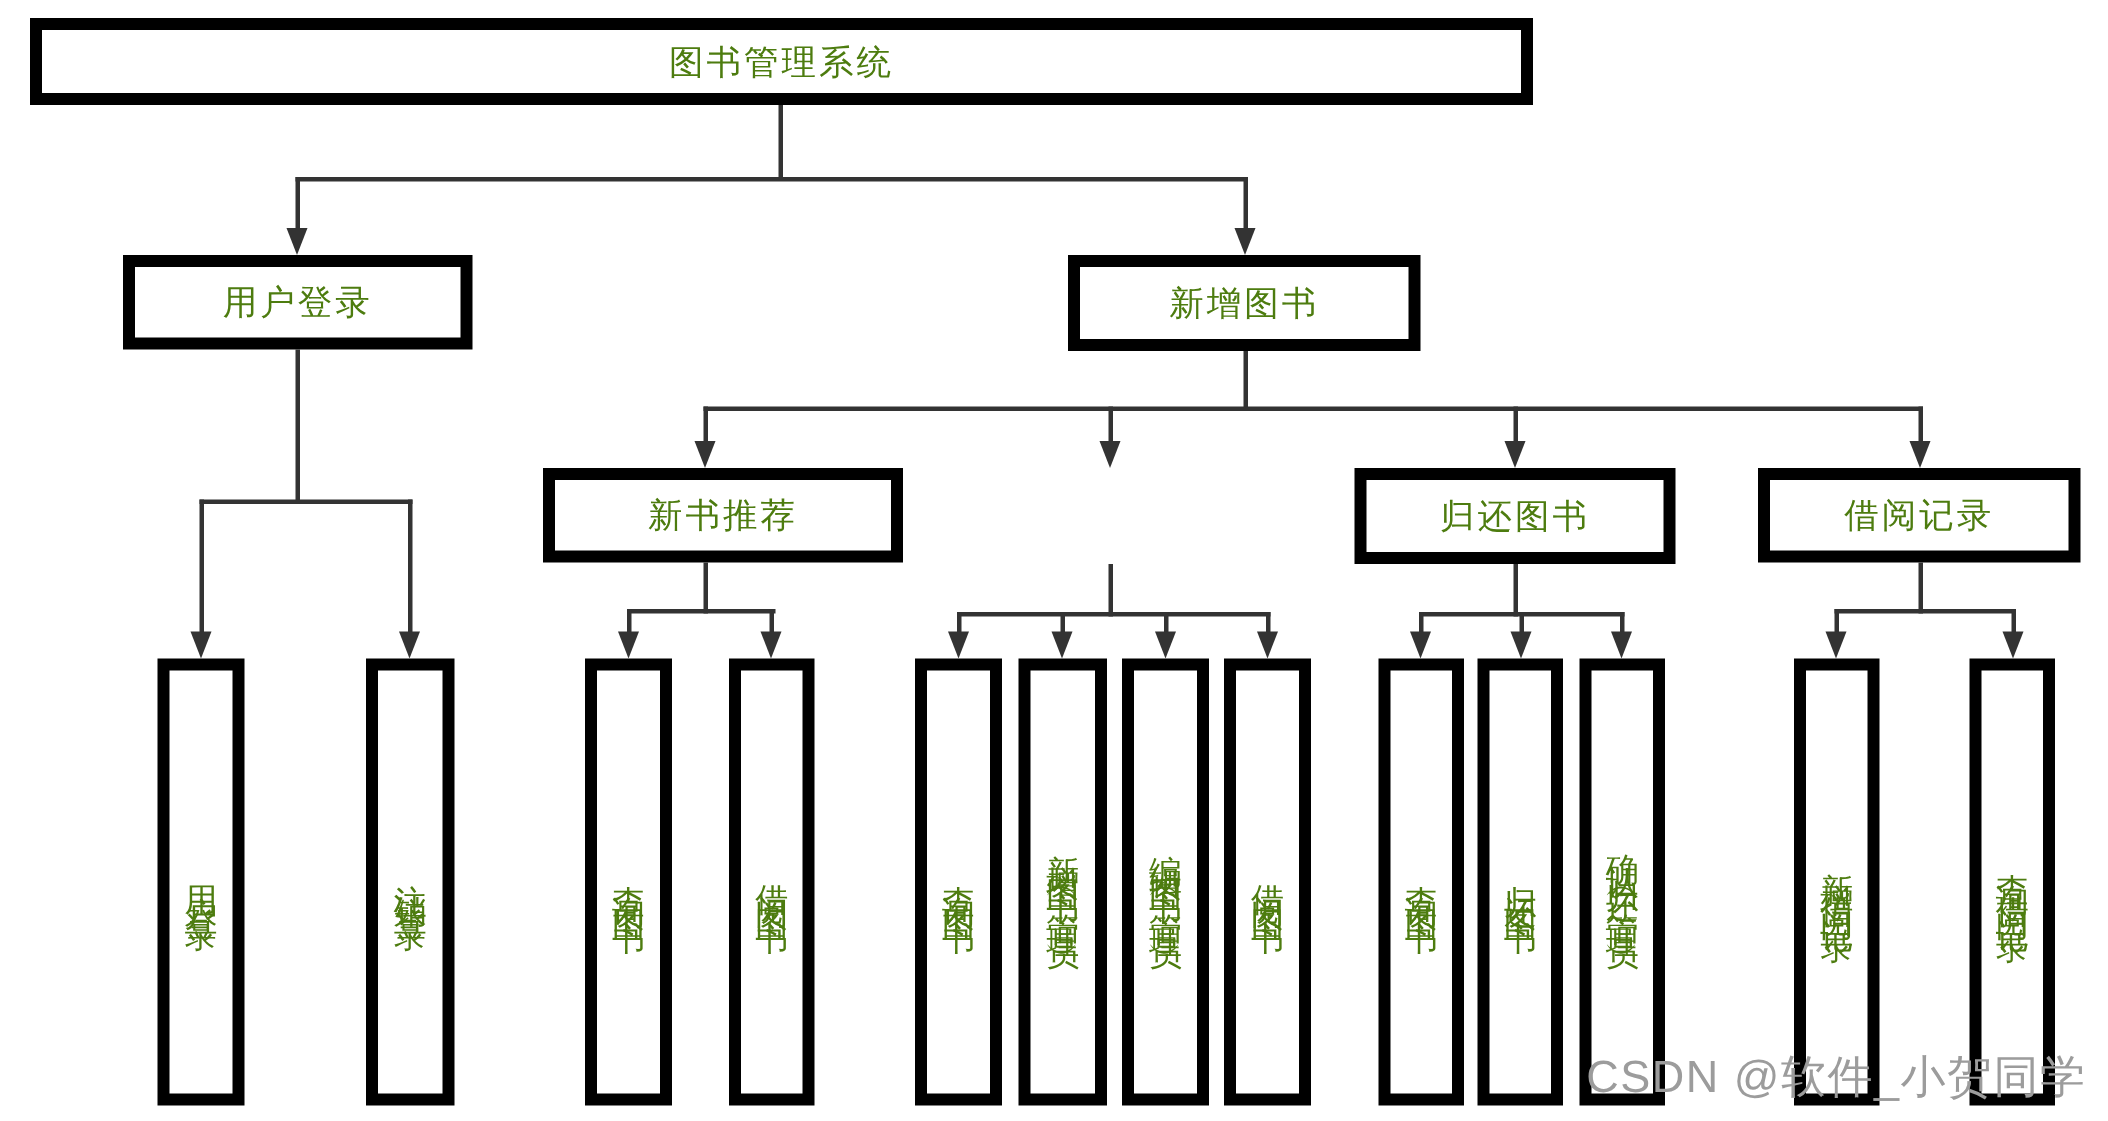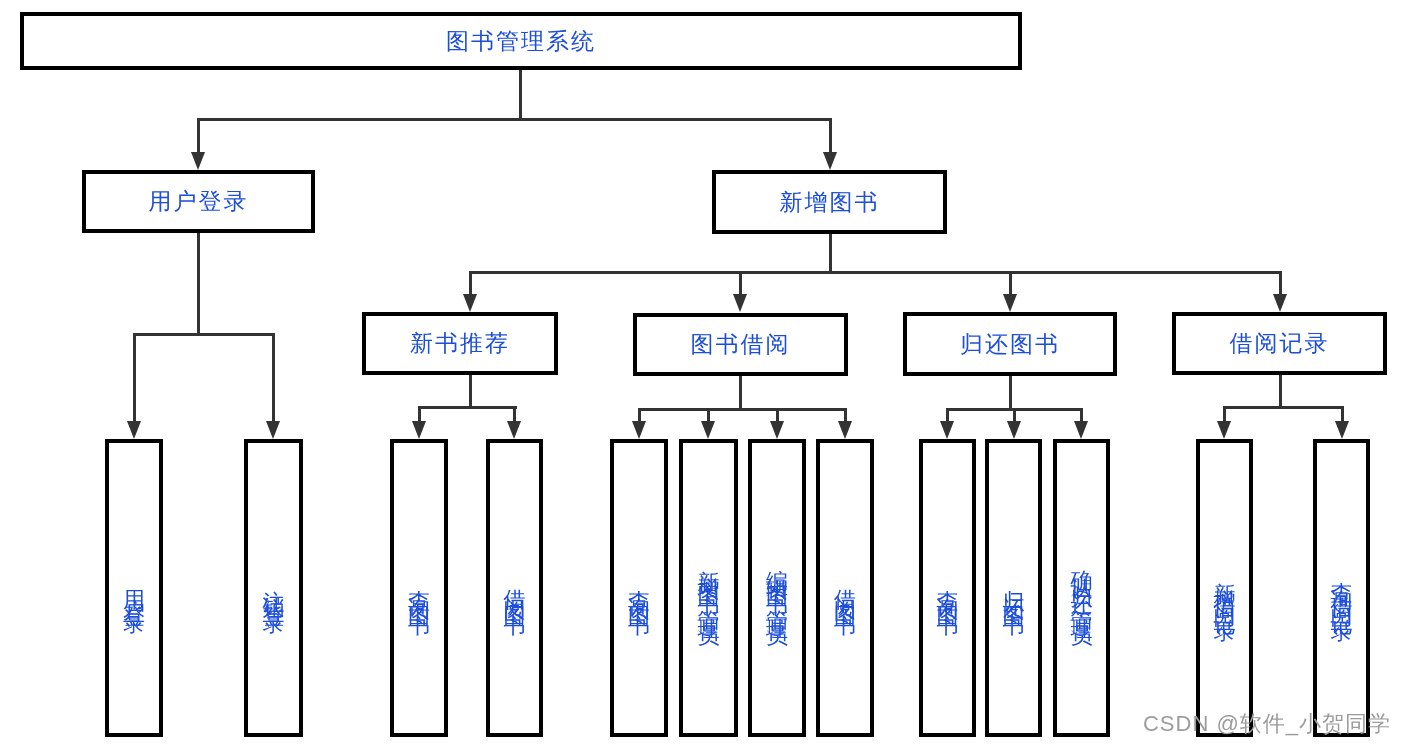--- a/index.html
+++ b/index.html
@@ -1,41 +1,40 @@
 <!DOCTYPE html>
 <html><head>
 <meta charset="utf-8">
 <style>
   html,body{margin:0;padding:0;background:#ffffff;}
   .canvas{position:relative;width:1405px;height:747px;background:#ffffff;
           font-family:"Liberation Sans",sans-serif;overflow:hidden;}
-  .box{position:absolute;box-sizing:border-box;border:4px solid #000000;background:#ffffff;
-       display:flex;align-items:center;justify-content:center;color:#1d4ed8;}
+  .box{position:absolute;box-sizing:border-box;border:8px solid #000000;background:#ffffff;
+       display:flex;align-items:center;justify-content:center;color:#4d7c0f;}
   .hbox{font-size:23px;letter-spacing:2px;}
   .vbox{writing-mode:vertical-rl;text-orientation:mixed;font-size:22px;letter-spacing:8px;line-height:1;}
   .vline{position:absolute;width:3px;background:#333333;}
   .hline{position:absolute;height:3px;background:#333333;}
   .arrow{position:absolute;width:0;height:0;
          border-left:7px solid transparent;border-right:7px solid transparent;
          border-top:18px solid #333333;}
-  .watermark{position:absolute;right:14px;bottom:8px;font-size:22px;color:#9c9c9c;
+  .watermark{position:absolute;right:14px;bottom:8px;font-size:30px;color:#9c9c9c;
              letter-spacing:1px;white-space:nowrap;}
 </style>
 </head>
 <body>
 
 <div class="canvas">
 
   <div class="box hbox" style="left:20px;top:12px;width:1002px;height:58px">图书管理系统</div>
 
   <div class="box hbox" style="left:82px;top:170px;width:233px;height:63px">用户登录</div>
   <div class="box hbox" style="left:712px;top:170px;width:235px;height:64px">新增图书</div>
 
-  <div class="box hbox" style="left:362px;top:312px;width:196px;height:63px">新书推荐</div>
-  <div class="box hbox" style="left:633px;top:313px;width:215px;height:63px">图书借阅</div>
+  <div class="box hbox" style="left:362px;top:312px;width:240px;height:63px">新书推荐</div>
   <div class="box hbox" style="left:903px;top:312px;width:214px;height:64px">归还图书</div>
   <div class="box hbox" style="left:1172px;top:312px;width:215px;height:63px">借阅记录</div>
 
   <div class="box vbox" style="left:105px;top:439px;width:58px;height:298px">用户登录</div>
   <div class="box vbox" style="left:244px;top:439px;width:59px;height:298px">注销登录</div>
   <div class="box vbox" style="left:390px;top:439px;width:58px;height:298px">查询图书</div>
   <div class="box vbox" style="left:486px;top:439px;width:57px;height:298px">借阅图书</div>
   <div class="box vbox" style="left:610px;top:439px;width:58px;height:298px">查询图书</div>
   <div class="box vbox" style="left:679px;top:439px;width:59px;height:298px">新增图书（管理员）</div>
   <div class="box vbox" style="left:748px;top:439px;width:58px;height:298px">编辑图书（管理员）</div>

